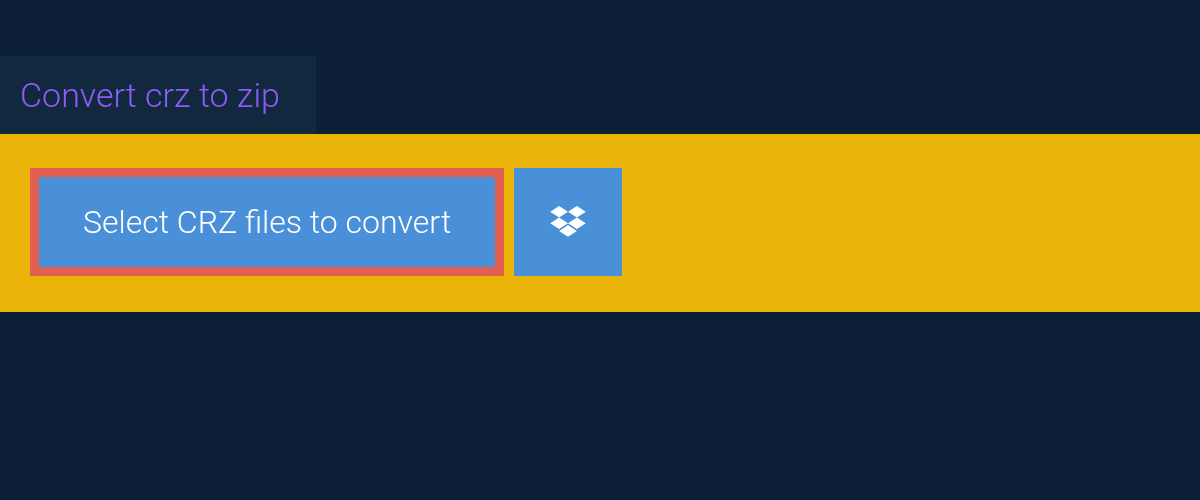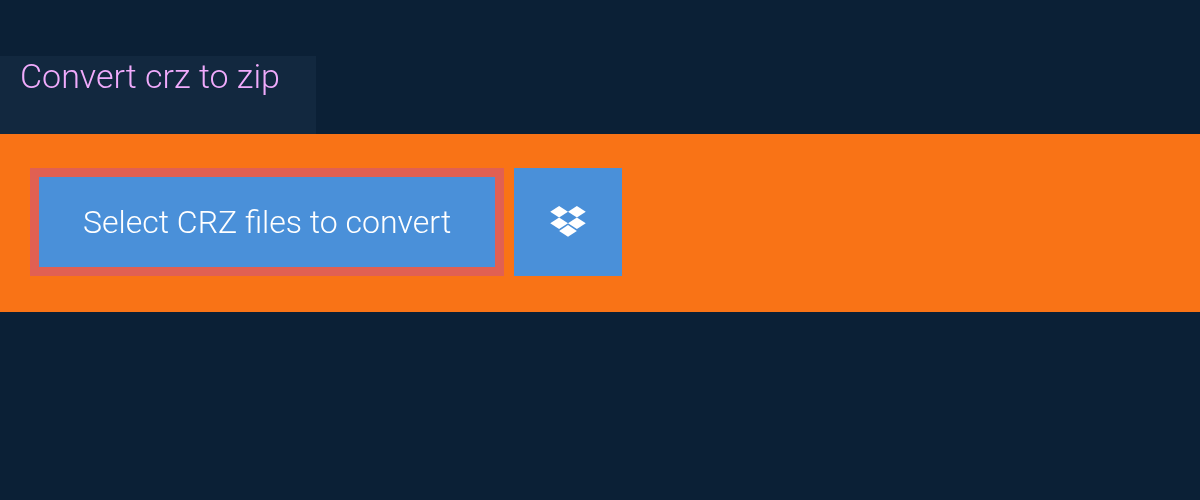--- a/index.html
+++ b/index.html
@@ -17,29 +17,30 @@
     .top-spacer {
       height: 56px;
       background: #0b2036;
     }
     .tab-row {
       height: 78px;
       background: #0b2036;
     }
     .tab {
       display: inline-flex;
+      align-items: center;
       height: 78px;
       background: #12283f;
       padding: 0 36px 0 20px;
-      color: #f0abfc;
+      color: #8b5cf6;
       font-size: 34px;
       font-weight: 300;
     }
     .content-area {
-      background: #f97316;
+      background: #eab308;
       padding: 34px 30px 36px 30px;
       min-height: 176px;
     }
     .button-group {
       display: inline-flex;
       gap: 10px;
     }
     .select-button {
       border: 9px solid #e16052;
       background: #4a90d9;

